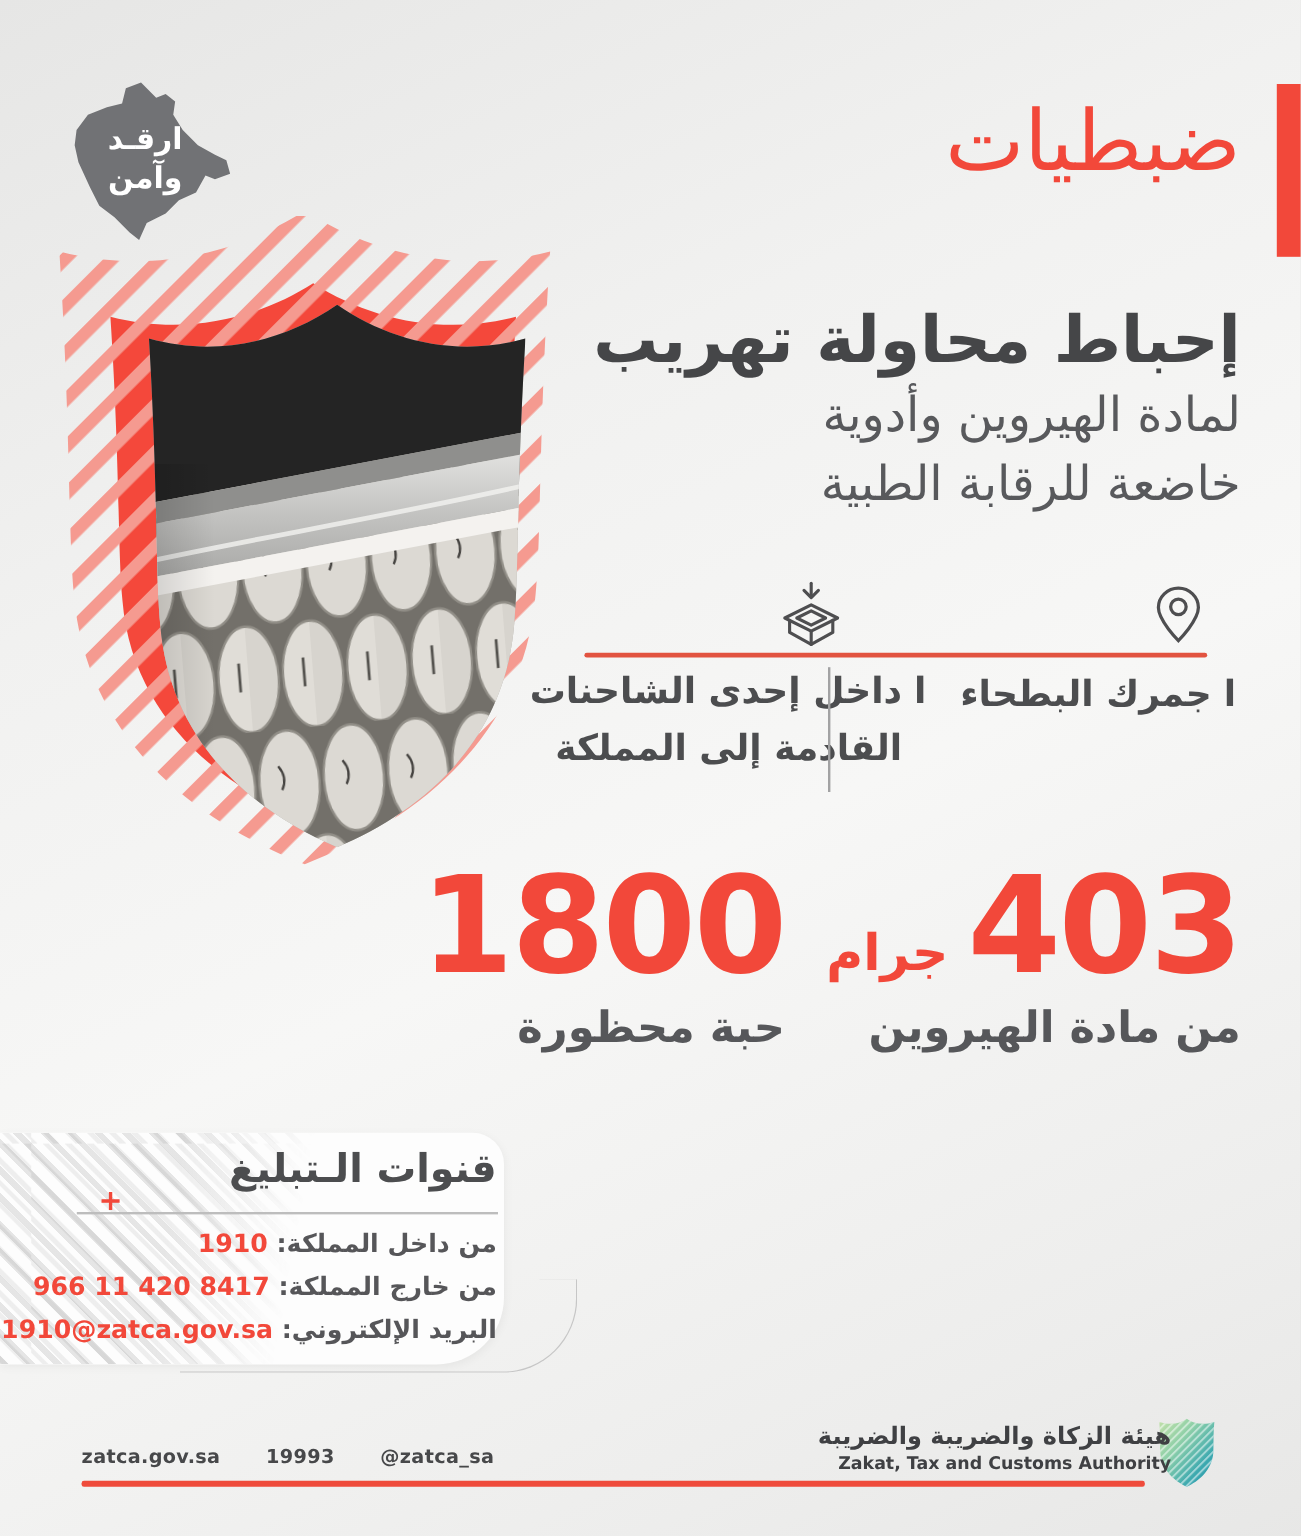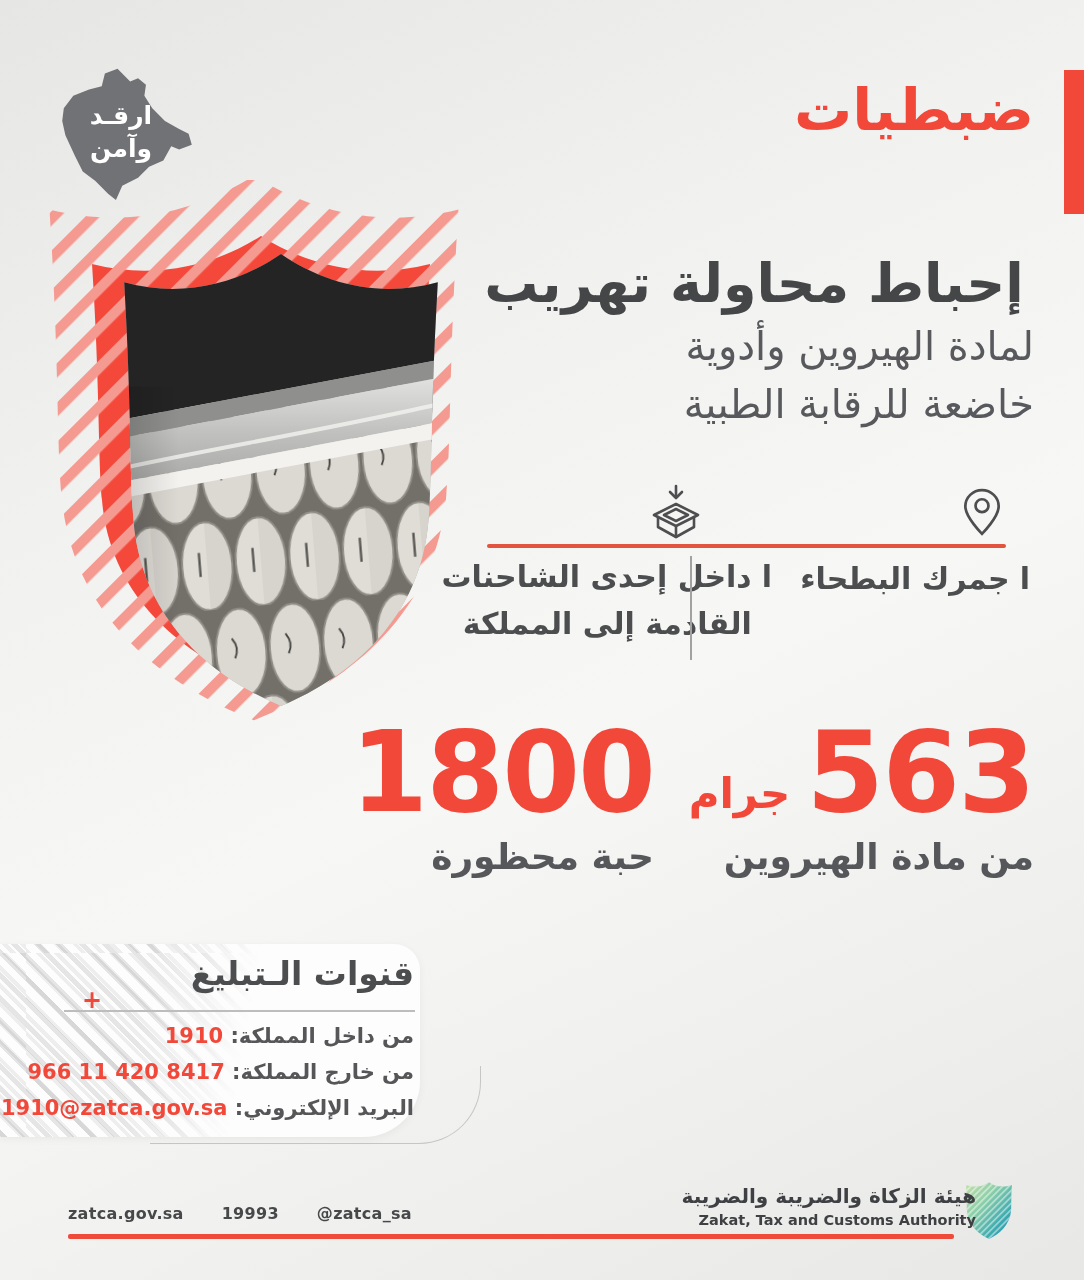--- a/index.html
+++ b/index.html
@@ -7,29 +7,29 @@
     position:relative;width:1084px;height:1280px;overflow:hidden;
     background:linear-gradient(155deg,#e6e6e5 0%,#f1f1f0 30%,#f7f7f6 55%,#ededec 85%,#e7e7e6 100%);
     font-family:"DejaVu Sans",sans-serif;color:#4c4d4f;padding-left:24px;
   }
   
   .map-badge{position:absolute;left:48px;top:60px;width:158px;height:152px;}
   .map-badge svg{position:absolute;inset:0;}
   .badge-text{position:absolute;left:28px;top:40px;width:90px;text-align:center;
     color:#fff;font-weight:bold;font-size:25px;line-height:1.3;}
   
-  .page-title{position:absolute;right:74px;top:76px;font-size:58px;font-weight:bold;
+  .page-title{position:absolute;right:74px;top:76px;font-size:70px;font-weight:normal;
     color:#f2483a;line-height:1.2;}
   .red-bar{position:absolute;left:1064px;top:70px;width:20px;height:144px;background:#f2483a;}
   
   .art-back{position:absolute;left:30px;top:180px;}
   .art-photo{position:absolute;left:100px;top:246px;}
   
   .headline{position:absolute;right:74px;top:252px;text-align:right;width:560px;}
-  .headline h1{margin:0;font-size:54px;line-height:1.2;font-weight:bold;color:#454648;text-align:center;}
+  .headline h1{margin:0;font-size:54px;line-height:1.2;font-weight:bold;color:#454648;}
   .headline .sub{font-size:40px;line-height:1.45;color:#58595c;font-weight:normal;}
   
   .icon-box{position:absolute;left:650px;top:484px;}
   .icon-pin{position:absolute;left:962px;top:488px;}
   .divider{position:absolute;left:487px;top:544px;width:519px;height:4px;background:#e25340;border-radius:2px;}
   .detail-item{position:absolute;display:flex;gap:10px;font-size:30px;font-weight:bold;
     color:#4c4d4f;text-align:right;line-height:1.55;}
   .detail-item .bullet{font-weight:bold;}
   .loc-item{right:78px;top:556px;}
   .method-item{right:336px;top:554px;}
@@ -171,21 +171,21 @@
     <span class="bullet">ا</span>
     <span>
       <div>داخل إحدى الشاحنات</div>
       <div>القادمة إلى المملكة</div>
     </span>
   </div>
   <div class="method-rule"></div>
 
   <div class="stat stat-1">
     <div class="row" dir="rtl">
-      <span class="num">563</span>
+      <span class="num">403</span>
       <span class="unit" dir="rtl">جرام</span>
     </div>
     <div class="lbl" dir="rtl">من مادة الهيروين</div>
   </div>
   <div class="stat stat-2">
     <div class="row" dir="rtl">
       <span class="num">1800</span>
     </div>
     <div class="lbl" dir="rtl">حبة محظورة</div>
   </div>

